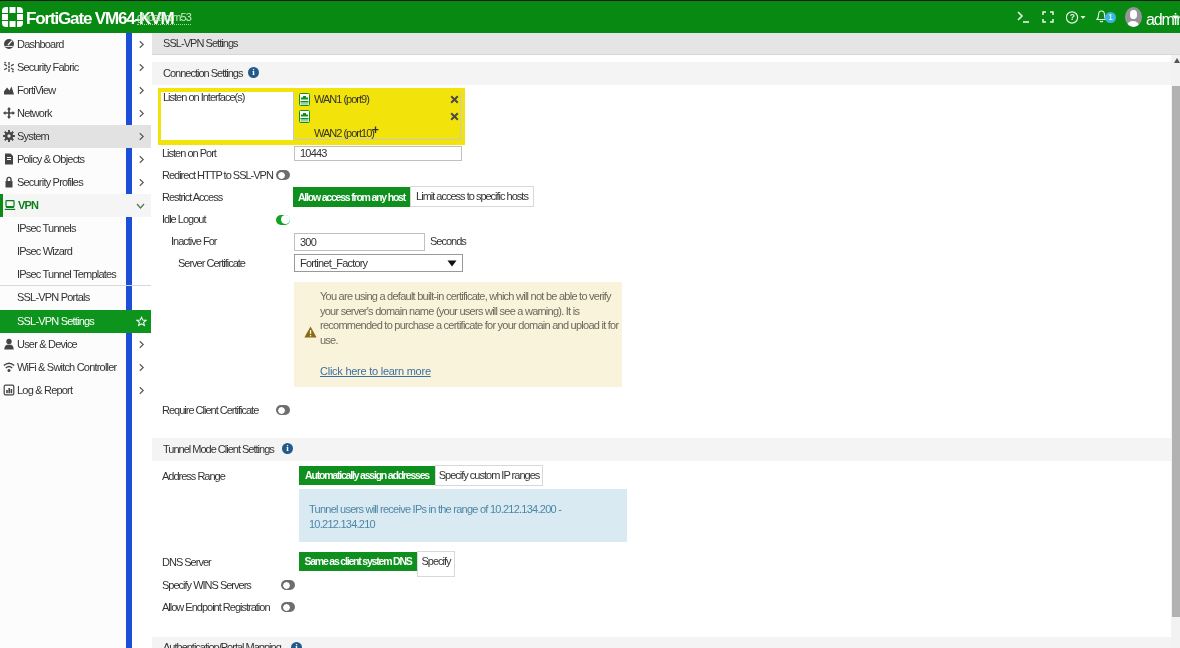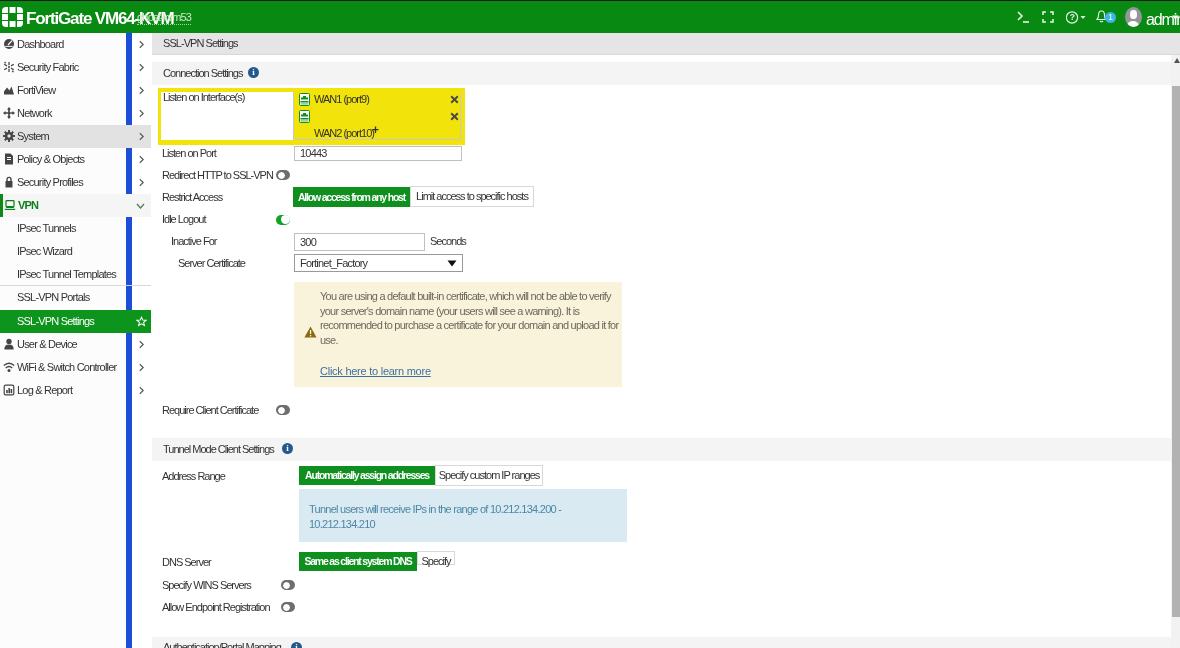--- a/index.html
+++ b/index.html
@@ -298,21 +298,21 @@
         <span class="st">Tunnel Mode Client Settings</span>
         <span class="info abs" style="left:130px;top:5px;">i</span>
       </div>
 <span class="lbl" style="left:162px;top:469.5px;line-height:13px;">Address Range</span>
 <div class="btn-g" style="left:299px;top:466px;width:136px;height:19px;line-height:19px;">Automatically assign addresses</div>
 <div class="btn-w" style="left:435px;top:465px;width:108px;height:21px;line-height:19px;">Specify custom IP ranges</div>
 <div class="abs" style="left:299px;top:489px;width:328px;height:53px;background:#d9eaf3;"></div>
 <div class="lbl" style="left:309px;top:502px;line-height:14.5px;color:#4d87a5;letter-spacing:-0.75px;">Tunnel users will receive IPs in the range of 10.212.134.200 -<br>10.212.134.210</div>
 <span class="lbl" style="left:162px;top:555.5px;line-height:13px;">DNS Server</span>
 <div class="btn-g" style="left:299px;top:552px;width:118px;height:19px;line-height:19px;">Same as client system DNS</div>
-<div class="btn-w" style="left:417px;top:551px;width:38px;height:14px;line-height:19px;">Specify</div>
+<div class="btn-w" style="left:417px;top:551px;width:38px;height:26px;line-height:19px;">Specify</div>
 <span class="lbl" style="left:162px;top:578.5px;line-height:13px;">Specify WINS Servers</span>
 <div class="tgl" style="left:281px;top:580px;">
         <div class="k"></div>
       </div>
 <span class="lbl" style="left:162px;top:600.5px;line-height:13px;">Allow Endpoint Registration</span>
 <div class="tgl" style="left:281px;top:602px;">
         <div class="k"></div>
       </div>
 <div class="secbar" style="top:637px;height:11px;overflow:hidden;">
         <span class="st" style="top:4px;line-height:13px;">Authentication/Portal Mapping</span>

